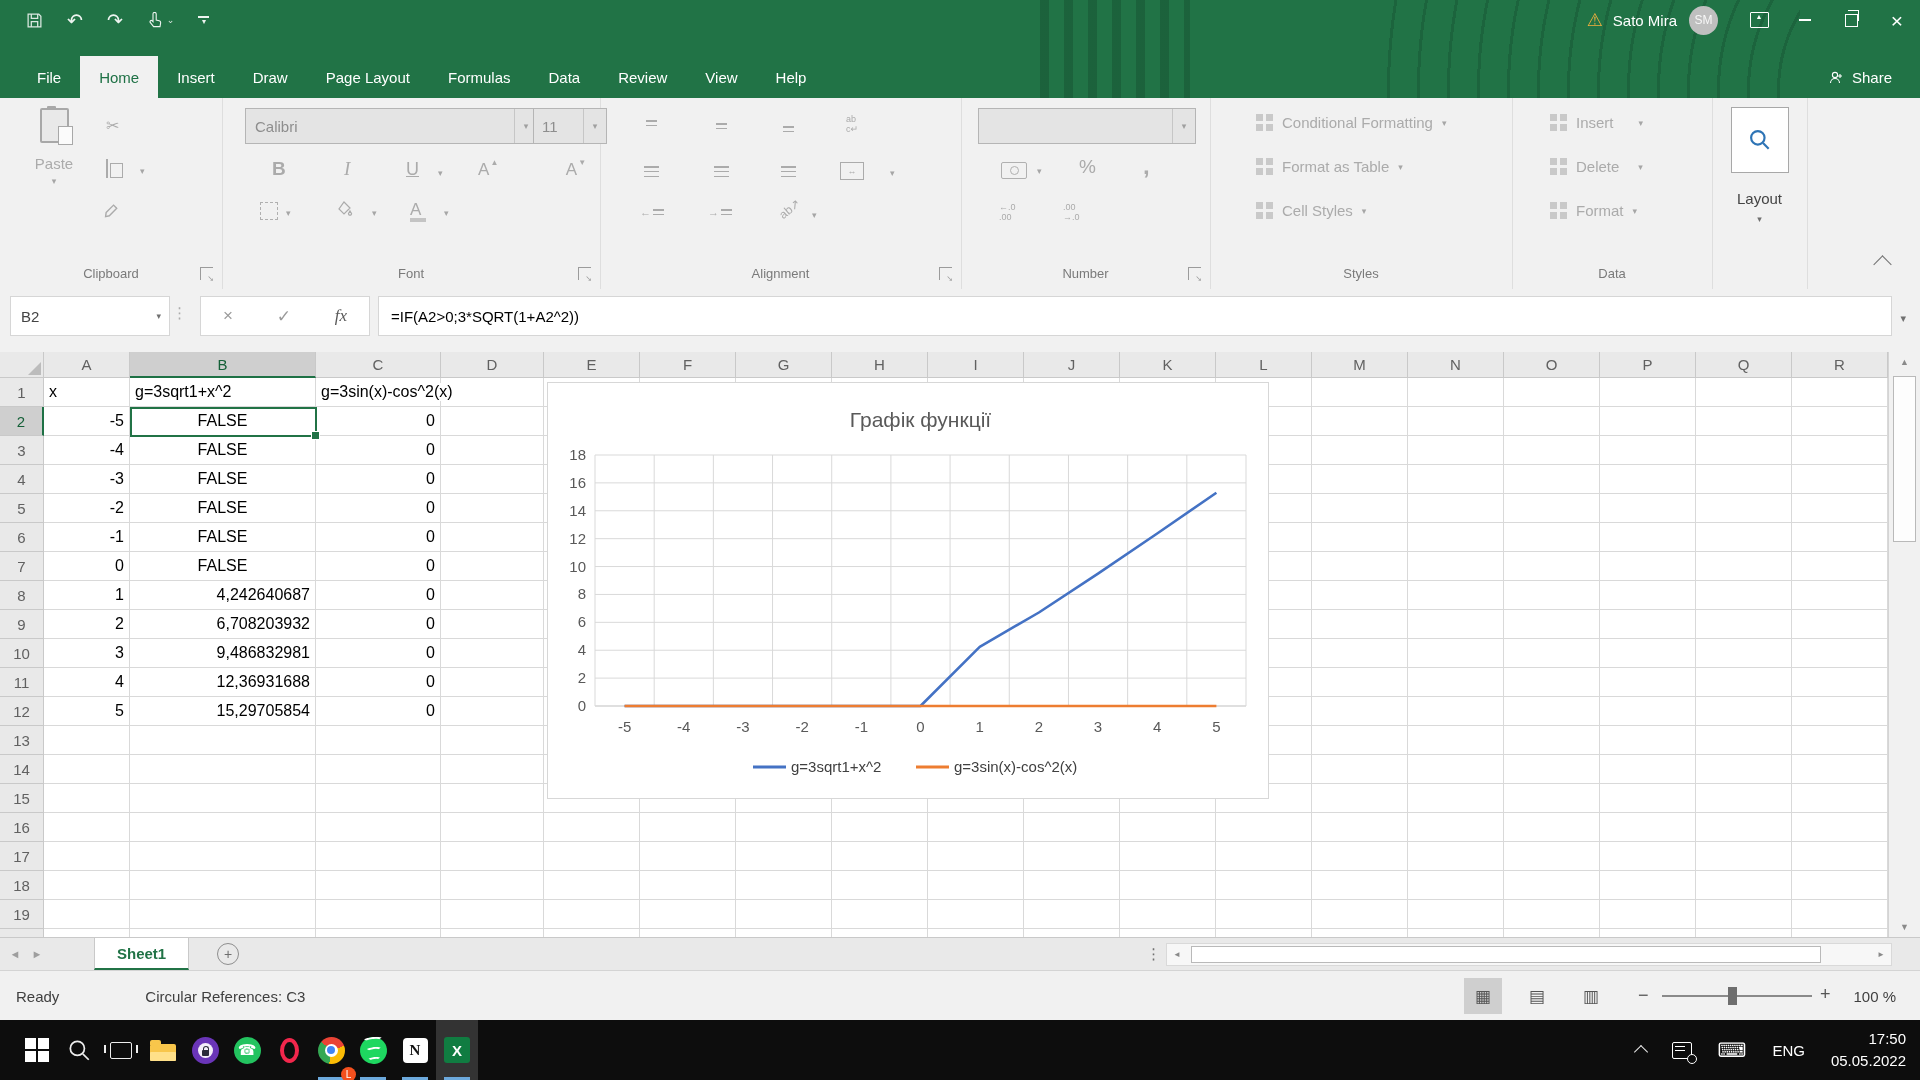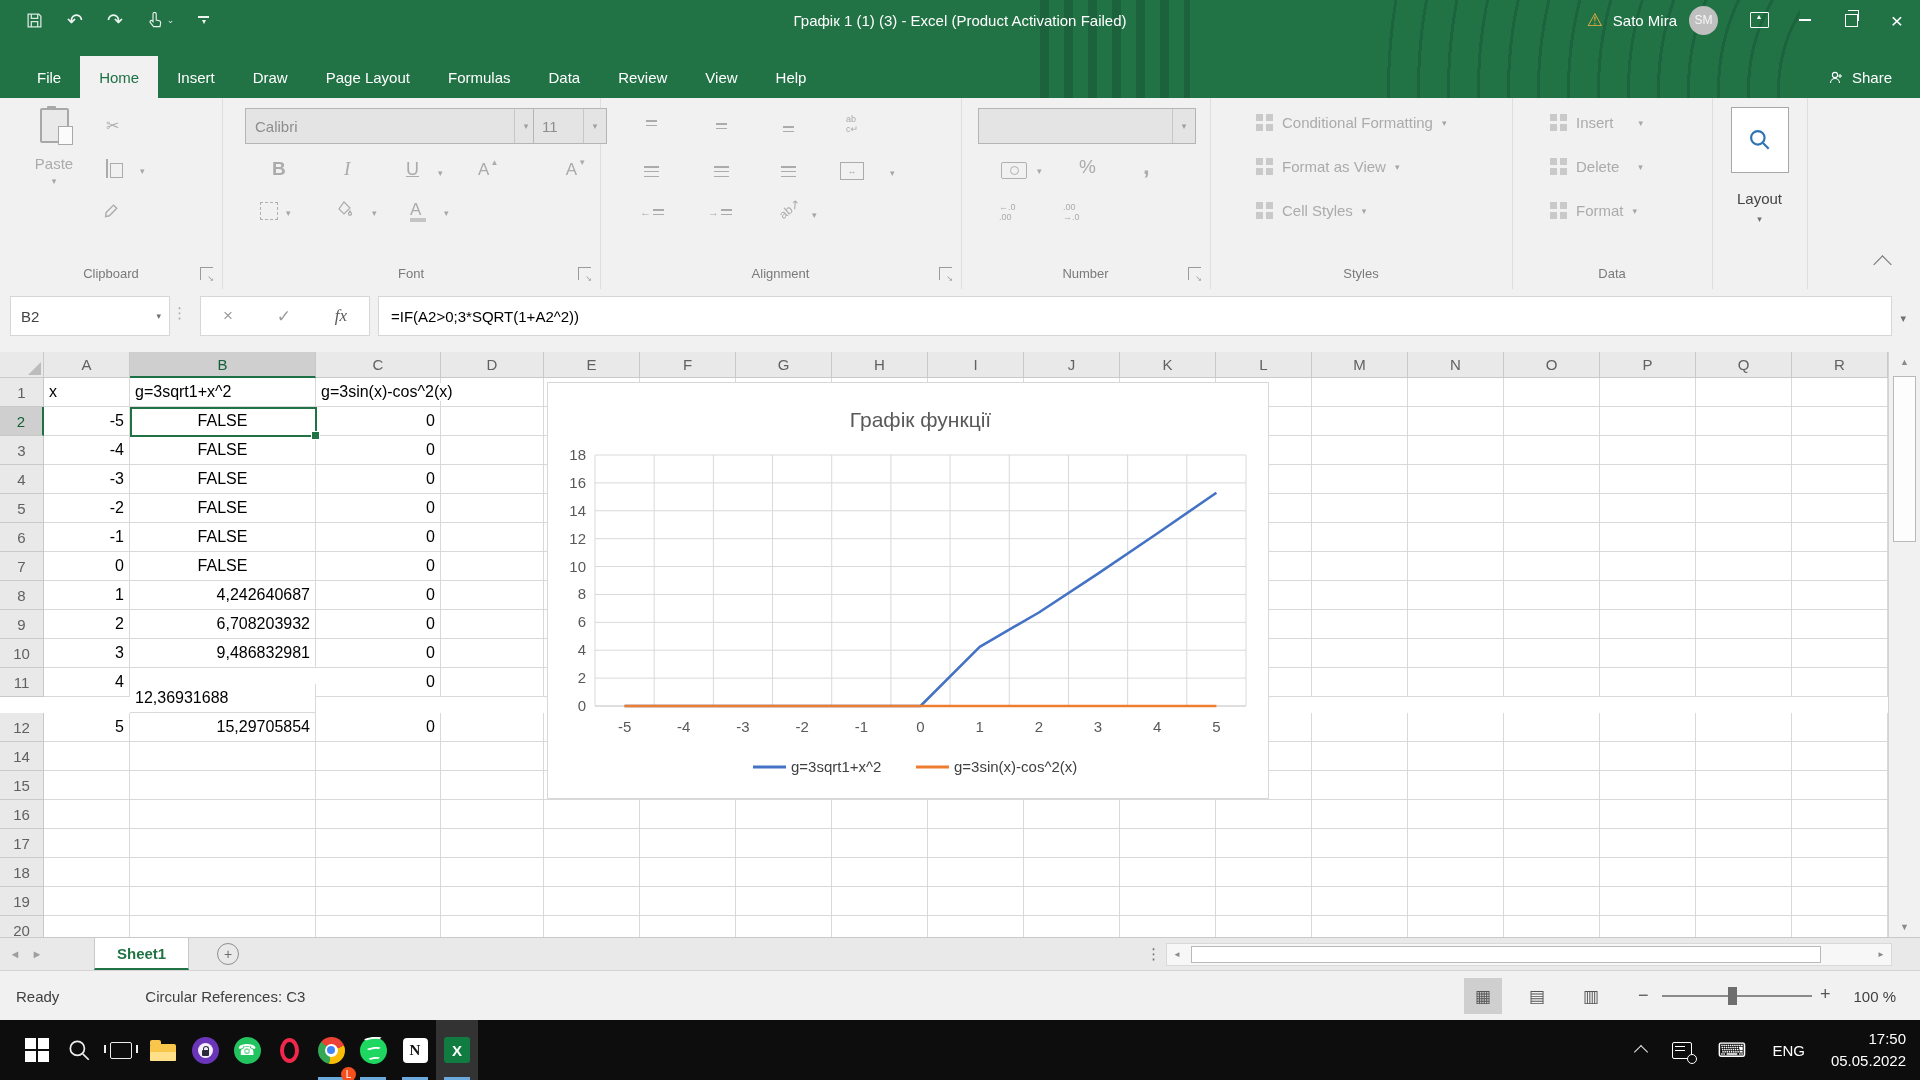--- a/index.html
+++ b/index.html
@@ -184,21 +184,20 @@
           <svg width="16" height="16" viewBox="0 0 16 16">
               <path d="M6 2 a1.6 1.6 0 0 1 3.2 0 V8 l3 .8 a2 2 0 0 1 1.4 2.3 L13 14.6 H6.6 L3.2 10.4 a1.3 1.3 0 0 1 2-1.6 l.8 .8 Z" fill="none" stroke="#fff" stroke-width="1.1"></path>
             </svg>
           <span class="ddw">⌄</span>
         </span>
         <span class="ic" style="flex-direction:column;gap:2px;">
           <span style="width:11px;height:1.6px;background:#fff;"></span>
           <span style="font-size:8px;color:#fff;line-height:4px;">▾</span>
         </span>
       </div>
-      <div id="title-text">Графік 1 (1) (3)  -  Excel (Product Activation Failed)</div>
       <div id="tb-right">
         <span class="warn">⚠</span>
         <span class="uname">Sato Mira</span>
         <span class="avatar">SM</span>
         <span class="winbtn">
             <span class="ribopt">▲</span>
           </span>
         <span class="winbtn">
             <span class="minbar"></span>
           </span>
@@ -321,21 +320,21 @@
     </div>
 
     <div class="grp" style="left:1210px;width:302px;">
       <div class="rowitem" style="left:46px;top:16px;">
         <span class="sticon"></span>
         <span>Conditional Formatting</span>
           <span class="dd">▾</span>
       </div>
       <div class="rowitem" style="left:46px;top:60px;">
         <span class="sticon"></span>
-        <span>Format as View</span>
+        <span>Format as Table</span>
           <span class="dd">▾</span>
       </div>
       <div class="rowitem" style="left:46px;top:104px;">
         <span class="sticon"></span>
         <span>Cell Styles</span>
           <span class="dd">▾</span>
       </div>
       <div class="grp-label">Styles</div>
     </div>
 
@@ -678,21 +677,21 @@
           <div class="cell" style="width: 96px;"></div>
           <div class="cell" style="width: 96px;"></div>
           <div class="cell" style="width: 96px;"></div>
           <div class="cell" style="width: 96px;"></div>
         </div>
         <div class="grow">
           <div class="rowhd">11</div>
           <div class="cell" style="width: 86px; justify-content: flex-end;">
             <span>4</span>
           </div>
-          <div class="cell" style="width: 186px; justify-content: flex-start; margin-top: 16px;">
+          <div class="cell" style="width: 186px; justify-content: flex-end;">
             <span>12,36931688</span>
           </div>
           <div class="cell" style="width: 125px; justify-content: flex-end;">
             <span>0</span>
           </div>
           <div class="cell" style="width: 103px;"></div>
           <div class="cell" style="width: 96px;"></div>
           <div class="cell" style="width: 96px;"></div>
           <div class="cell" style="width: 96px;"></div>
           <div class="cell" style="width: 96px;"></div>
@@ -711,20 +710,41 @@
           <div class="rowhd">12</div>
           <div class="cell" style="width: 86px; justify-content: flex-end;">
             <span>5</span>
           </div>
           <div class="cell" style="width: 186px; justify-content: flex-end;">
             <span>15,29705854</span>
           </div>
           <div class="cell" style="width: 125px; justify-content: flex-end;">
             <span>0</span>
           </div>
+          <div class="cell" style="width: 103px;"></div>
+          <div class="cell" style="width: 96px;"></div>
+          <div class="cell" style="width: 96px;"></div>
+          <div class="cell" style="width: 96px;"></div>
+          <div class="cell" style="width: 96px;"></div>
+          <div class="cell" style="width: 96px;"></div>
+          <div class="cell" style="width: 96px;"></div>
+          <div class="cell" style="width: 96px;"></div>
+          <div class="cell" style="width: 96px;"></div>
+          <div class="cell" style="width: 96px;"></div>
+          <div class="cell" style="width: 96px;"></div>
+          <div class="cell" style="width: 96px;"></div>
+          <div class="cell" style="width: 96px;"></div>
+          <div class="cell" style="width: 96px;"></div>
+          <div class="cell" style="width: 96px;"></div>
+        </div>
+        <div class="grow">
+          <div class="rowhd">13</div>
+          <div class="cell" style="width: 86px;"></div>
+          <div class="cell" style="width: 186px;"></div>
+          <div class="cell" style="width: 125px;"></div>
           <div class="cell" style="width: 103px;"></div>
           <div class="cell" style="width: 96px;"></div>
           <div class="cell" style="width: 96px;"></div>
           <div class="cell" style="width: 96px;"></div>
           <div class="cell" style="width: 96px;"></div>
           <div class="cell" style="width: 96px;"></div>
           <div class="cell" style="width: 96px;"></div>
           <div class="cell" style="width: 96px;"></div>
           <div class="cell" style="width: 96px;"></div>
           <div class="cell" style="width: 96px;"></div>

